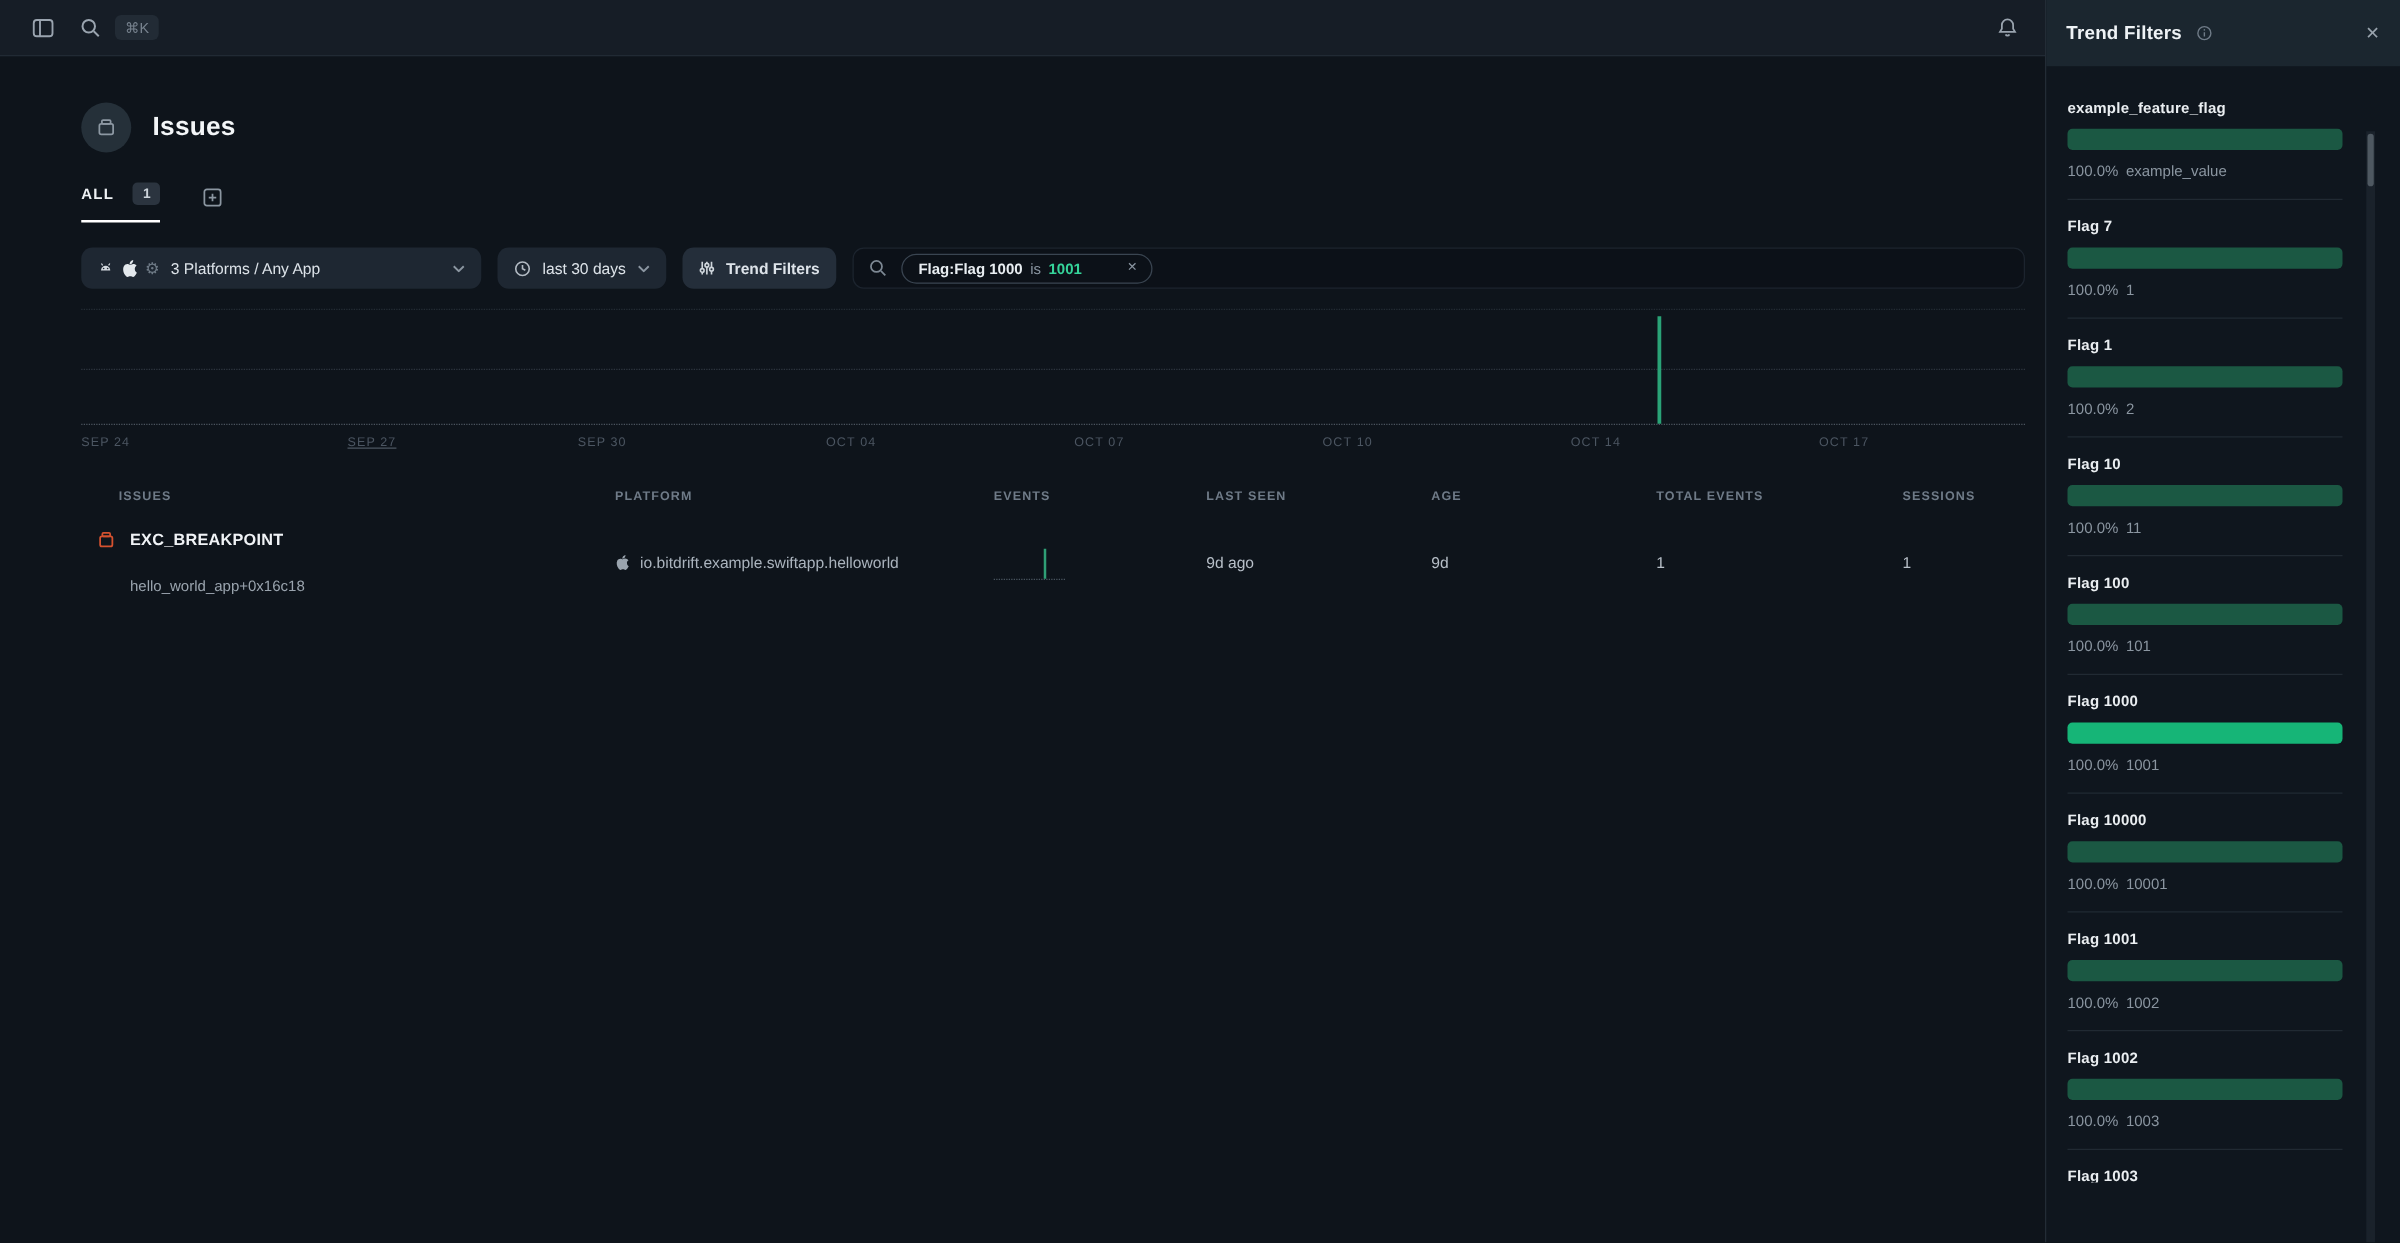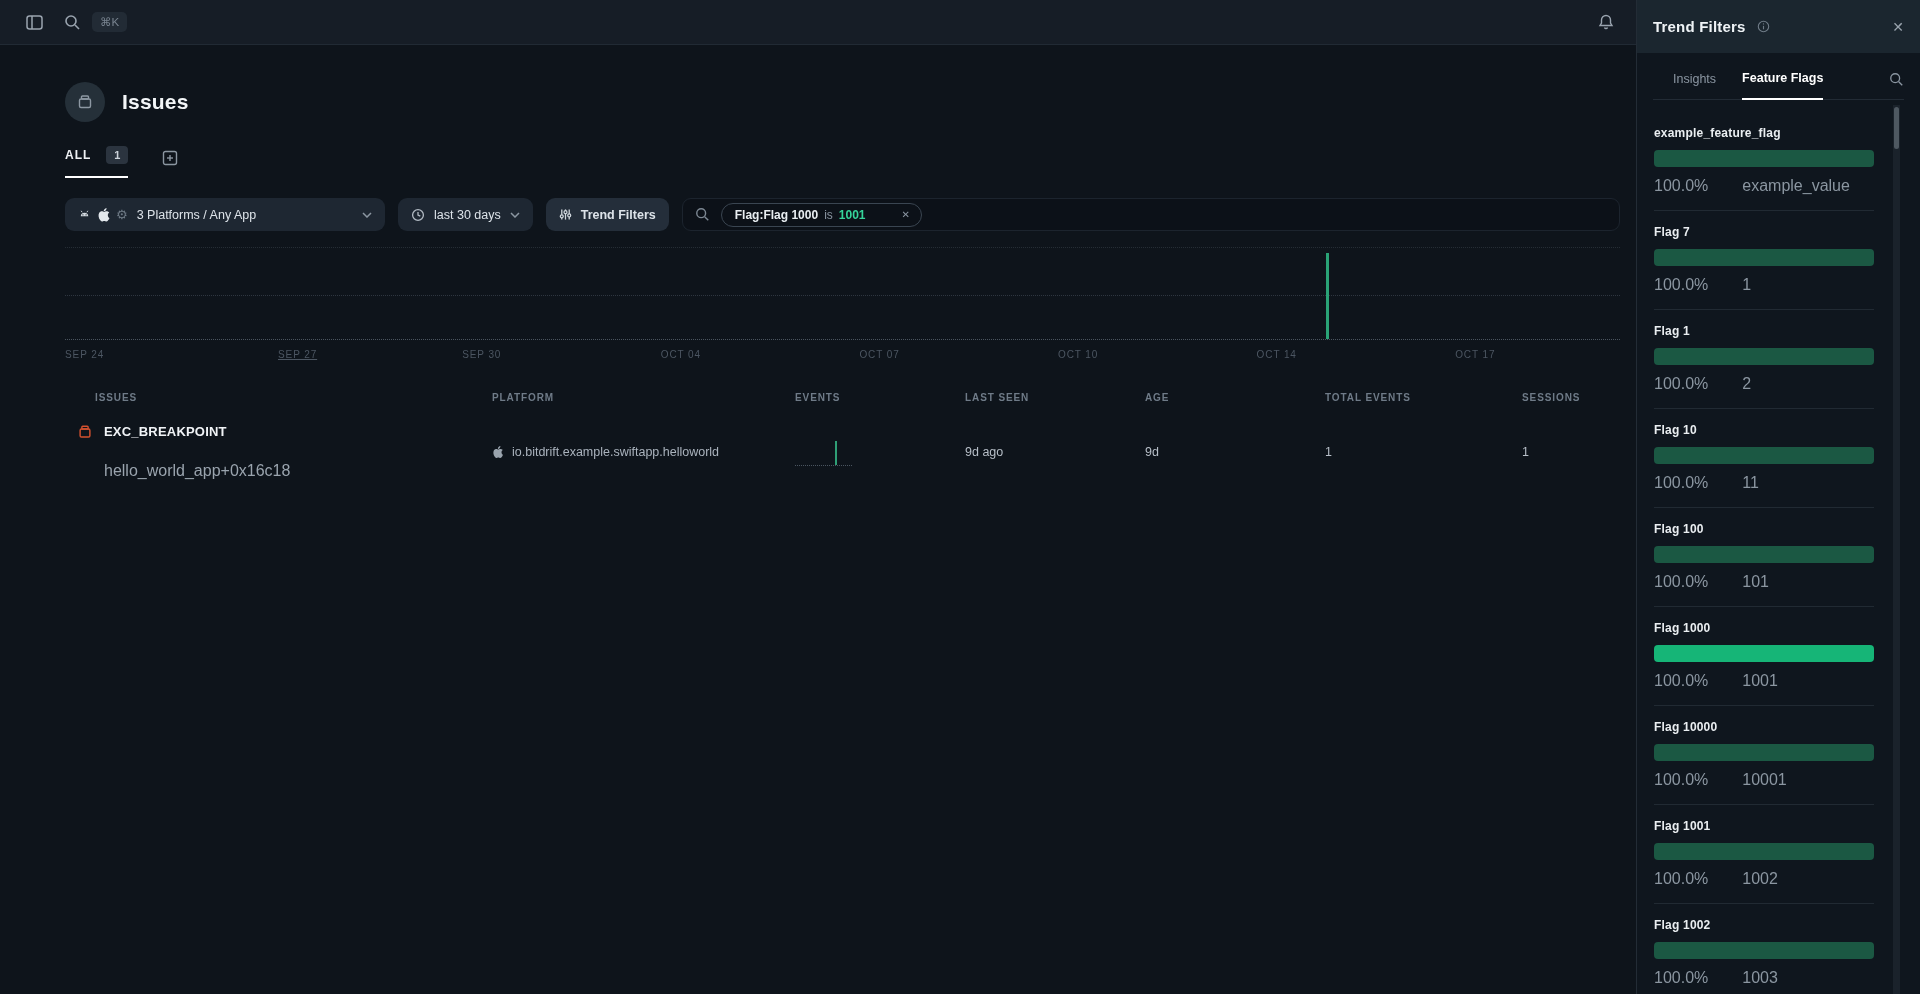--- a/index.html
+++ b/index.html
@@ -50,21 +50,21 @@
   .x-label { position:absolute; top:0; font-size:10px; letter-spacing:.9px; color:#4c5662; white-space:nowrap; }
 
   .issues-table { margin-top:27px; }
   .tgrid { display:grid; grid-template-columns:427px 303px 170px 180px 180px 197px 1fr; align-items:center; }
   .thead { font-size:10px; letter-spacing:.9px; color:#6f7b88; font-weight:700; }
   .thead .c-first { padding-left:30px; }
   .trow { margin-top:21px; }
   .issue-cell { display:flex; gap:11px; padding-left:12px; }
   .issue-texts { display:flex; flex-direction:column; gap:23px; }
   .issue-name { font-size:13px; font-weight:700; color:#f0f3f6; letter-spacing:.2px; }
-  .issue-sub { font-size:16px; color:#9aa4ae; }
+  .issue-sub { font-size:12px; color:#9aa4ae; }
   .plat-cell { display:flex; align-items:center; gap:8px; font-size:12.5px; color:#aab3bd; }
   .spark { position:relative; width:57px; height:27px; border-bottom:1px dotted #4a5560; }
   .spark-tick { position:absolute; left:40px; bottom:0; width:2px; height:24px; background:#2f9f76; }
   .cell-txt { font-size:12.5px; color:#b7bfc8; }
   .c-right { text-align:left; }
 
   
   .panel { position:absolute; left:1636px; top:0; width:284px; height:994px; background:#0f161e; border-left:1px solid #232c36; }
   .panel-header { height:53px; background:#1b262f; display:flex; align-items:center; padding:0 16px; gap:11px; }
   .panel-title { font-size:15px; font-weight:700; color:#eff3f6; letter-spacing:.2px; }
@@ -72,21 +72,21 @@
   .panel-tabs { display:flex; align-items:flex-end; gap:26px; height:47px; margin:0 16px; border-bottom:1px solid #222b35; }
   .ptab { padding-bottom:13px; font-size:12.5px; color:#8b96a2; cursor:pointer; margin-left:20px; }
   .ptab.active { color:#ffffff; font-weight:700; border-bottom:2px solid #fff; margin-bottom:-1px; margin-left:0; }
   .ptab-search { margin-left:auto; margin-bottom:12px; cursor:pointer; }
 
   .flag-list { position:relative; height:893px; overflow:hidden; padding:12px 46px 0 17px; }
   .flag-item { padding-top:14px; }
   .flag-name { font-size:12px; font-weight:700; color:#eaeef1; letter-spacing:.2px; min-height:14px; }
   .flag-bar { margin-top:10px; height:17px; border-radius:4px; background:#1b5843; }
   .flag-bar.bright { background:#16b577; }
-  .flag-stats { margin-top:10px; display:flex; gap:34px; font-size:16px; color:#8b96a1; min-height:14px; padding-bottom:15px; border-bottom:1px solid #212a33; }
+  .flag-stats { margin-top:10px; display:flex; gap:6px; font-size:12px; color:#8b96a1; min-height:14px; padding-bottom:15px; border-bottom:1px solid #212a33; }
   .scroll-track { position:absolute; right:20px; top:105px; bottom:0; width:7px; background:#1a222b; }
   .scroll-thumb { position:absolute; top:2px; left:1px; width:5px; height:42px; background:#4e5861; border-radius:3px; cursor:grab; }
 
   svg { display:block; }
 </style>
 </head>
 <body>
 
 <div class="app">
 
@@ -269,30 +269,20 @@
     <div class="panel-header">
       <span class="panel-title">Trend Filters</span>
       <svg width="13" height="13" viewBox="0 0 14 14" fill="none" stroke="#6f7b87" stroke-width="1.2">
         <circle cx="7" cy="7" r="5.6"></circle>
           <line x1="7" y1="6.3" x2="7" y2="10"></line>
           <circle cx="7" cy="4.2" r=".7" fill="#6f7b87" stroke="none"></circle>
       </svg>
       <span class="panel-close">✕</span>
     </div>
 
-    <div class="panel-tabs">
-      <span class="ptab">Insights</span>
-      <span class="ptab active">Feature Flags</span>
-      <span class="ptab-search">
-        <svg width="15" height="15" viewBox="0 0 17 17" fill="none" stroke="#8b96a2" stroke-width="1.5">
-          <circle cx="7" cy="7" r="5"></circle>
-            <line x1="11" y1="11" x2="15" y2="15"></line>
-        </svg>
-      </span>
-    </div>
 
     <div class="flag-list">
 
         <div class="flag-item">
           <div class="flag-name">example_feature_flag</div>
           <div class="flag-bar"></div>
           <div class="flag-stats">
             <span>100.0%</span>
             <span>example_value</span>
           </div>

